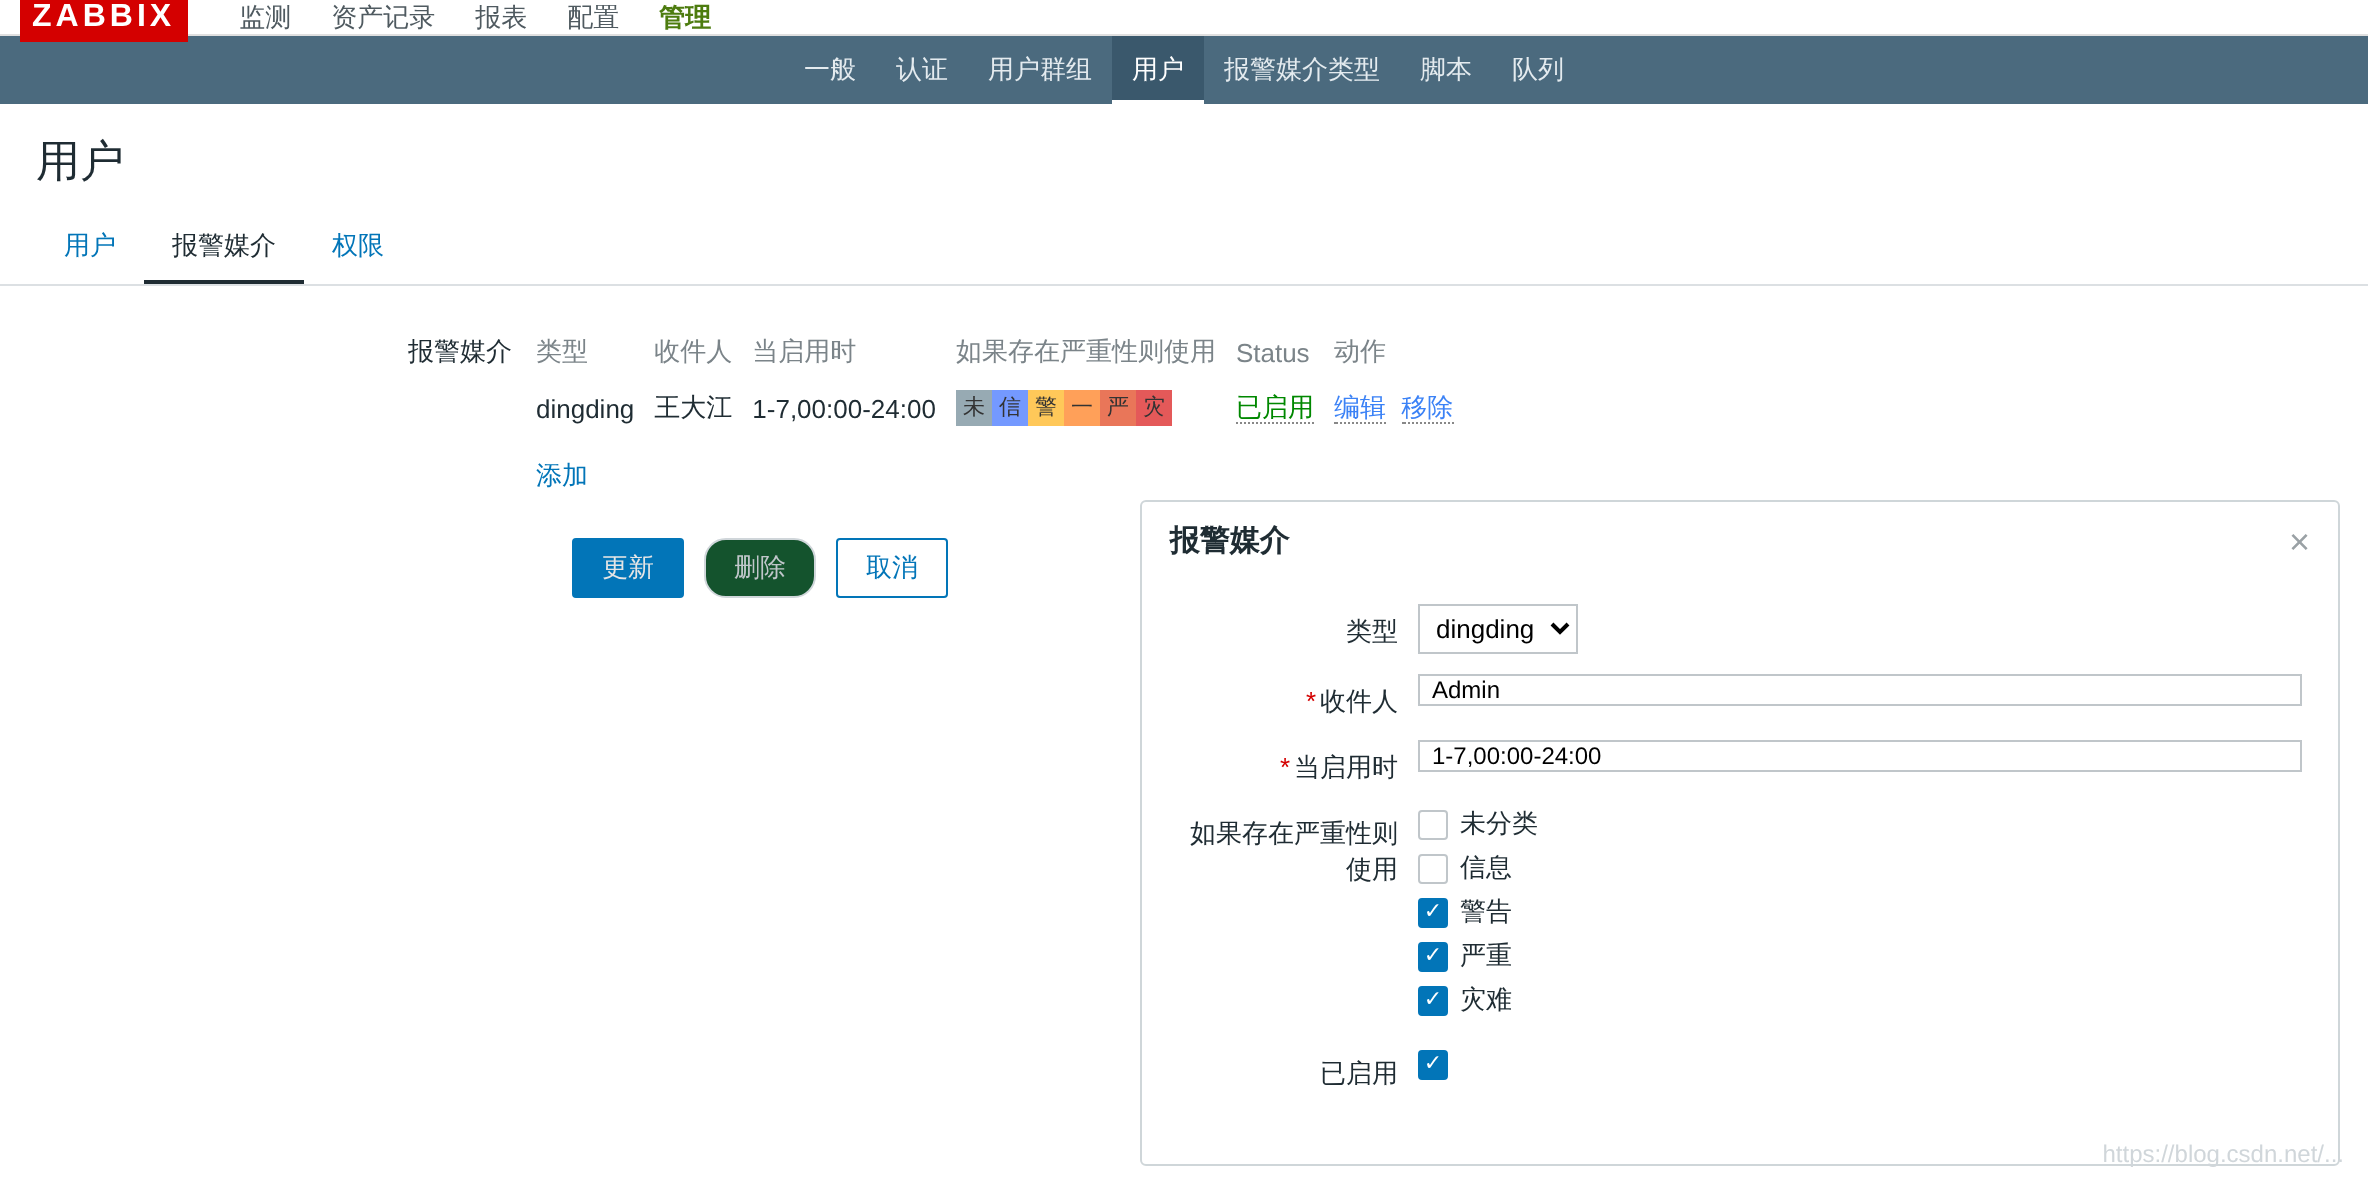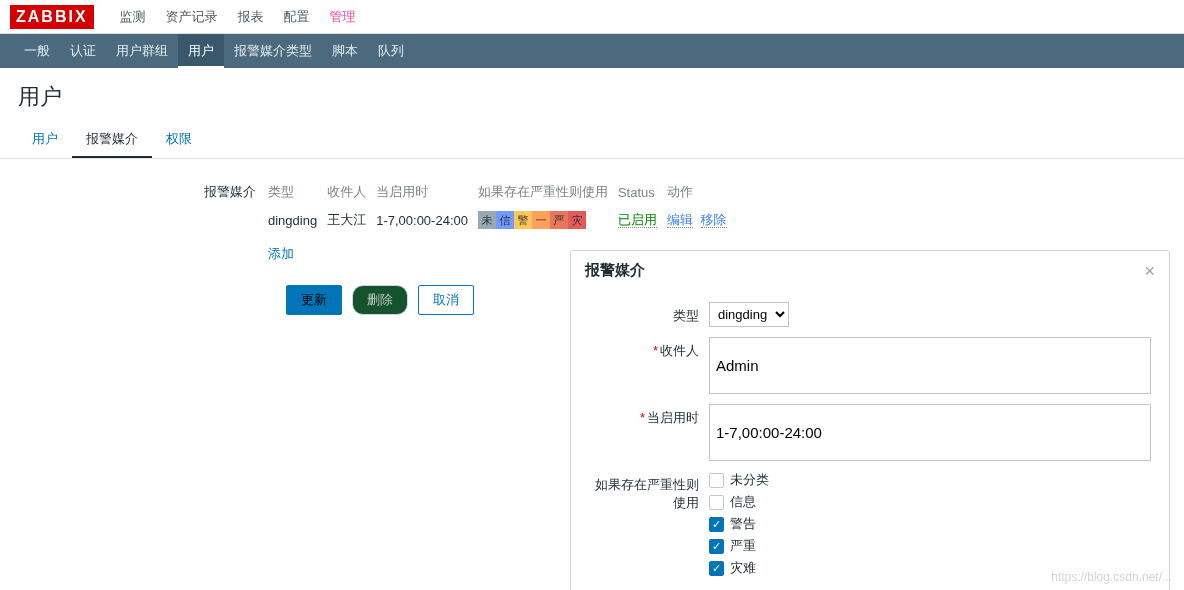--- a/index.html
+++ b/index.html
@@ -10,21 +10,21 @@
     background: #ffffff;
     width: 1184px;
     height: 590px;
     position: relative;
     overflow: hidden;
   }
   a { color: #0275b8; text-decoration: none; cursor: pointer; }
 
   
   .topnav {
-    height: 34px;
+    height: 18px;
     background: #fff;
     display: flex;
     align-items: center;
     padding: 0 10px;
     border-bottom: 1px solid #e0e0e0;
   }
   .logo {
     background: #d40000;
     color: #fff;
     font-weight: bold;
@@ -33,33 +33,34 @@
     padding: 3px 6px;
     margin-right: 16px;
   }
   .topnav-item {
     color: #4f5a60;
     padding: 0 10px;
     font-size: 13px;
     cursor: pointer;
   }
   .topnav-item.active {
-    color: #ec4899;
-    font-weight: 400;
+    color: #4d7c0f;
+    font-weight: 700;
   }
 
   
   .subnav {
     height: 34px;
     background: #4b6a7e;
     display: flex;
     align-items: center;
     padding: 0 14px;
     color: #e4ebef;
     font-size: 13px;
+    justify-content: center;
   }
   .subnav-item {
     padding: 0 10px;
     height: 34px;
     line-height: 34px;
     cursor: pointer;
     color: #e4ebef;
   }
   .subnav-item.active {
     background: #3a586c;
@@ -152,21 +153,21 @@
     padding: 5px 14px;
     font-size: 13px;
     border: 1px solid #0275b8;
     background: #fff;
     color: #0275b8;
     cursor: pointer;
     border-radius: 2px;
   }
   .btn.primary {
     background: #0275b8;
-    color: #000000;
+    color: #e5e5e5;
   }
   .btn.disabled {
     border-color: #d0d6da;
     color: #c0c6ca;
     background: #14532d;
     cursor: default;
     border-radius: 11px;
   }
 
   
@@ -216,23 +217,23 @@
   }
   .form-label .req {
     color: #d40000;
     margin-right: 2px;
   }
   .form-field {
     flex: 1;
   }
   .form-field input[type="text"] {
     width: 100%;
-    padding: 19px 6px;
+    padding: 0 6px;
     border: 1px solid #c0c6ca;
-    font-size: 15px;
+    font-size: 12px;
   }
   .form-field select {
     padding: 3px 4px;
     border: 1px solid #c0c6ca;
     font-size: 13px;
     background: #fff;
   }
   .chk-line {
     display: flex;
     align-items: center;

